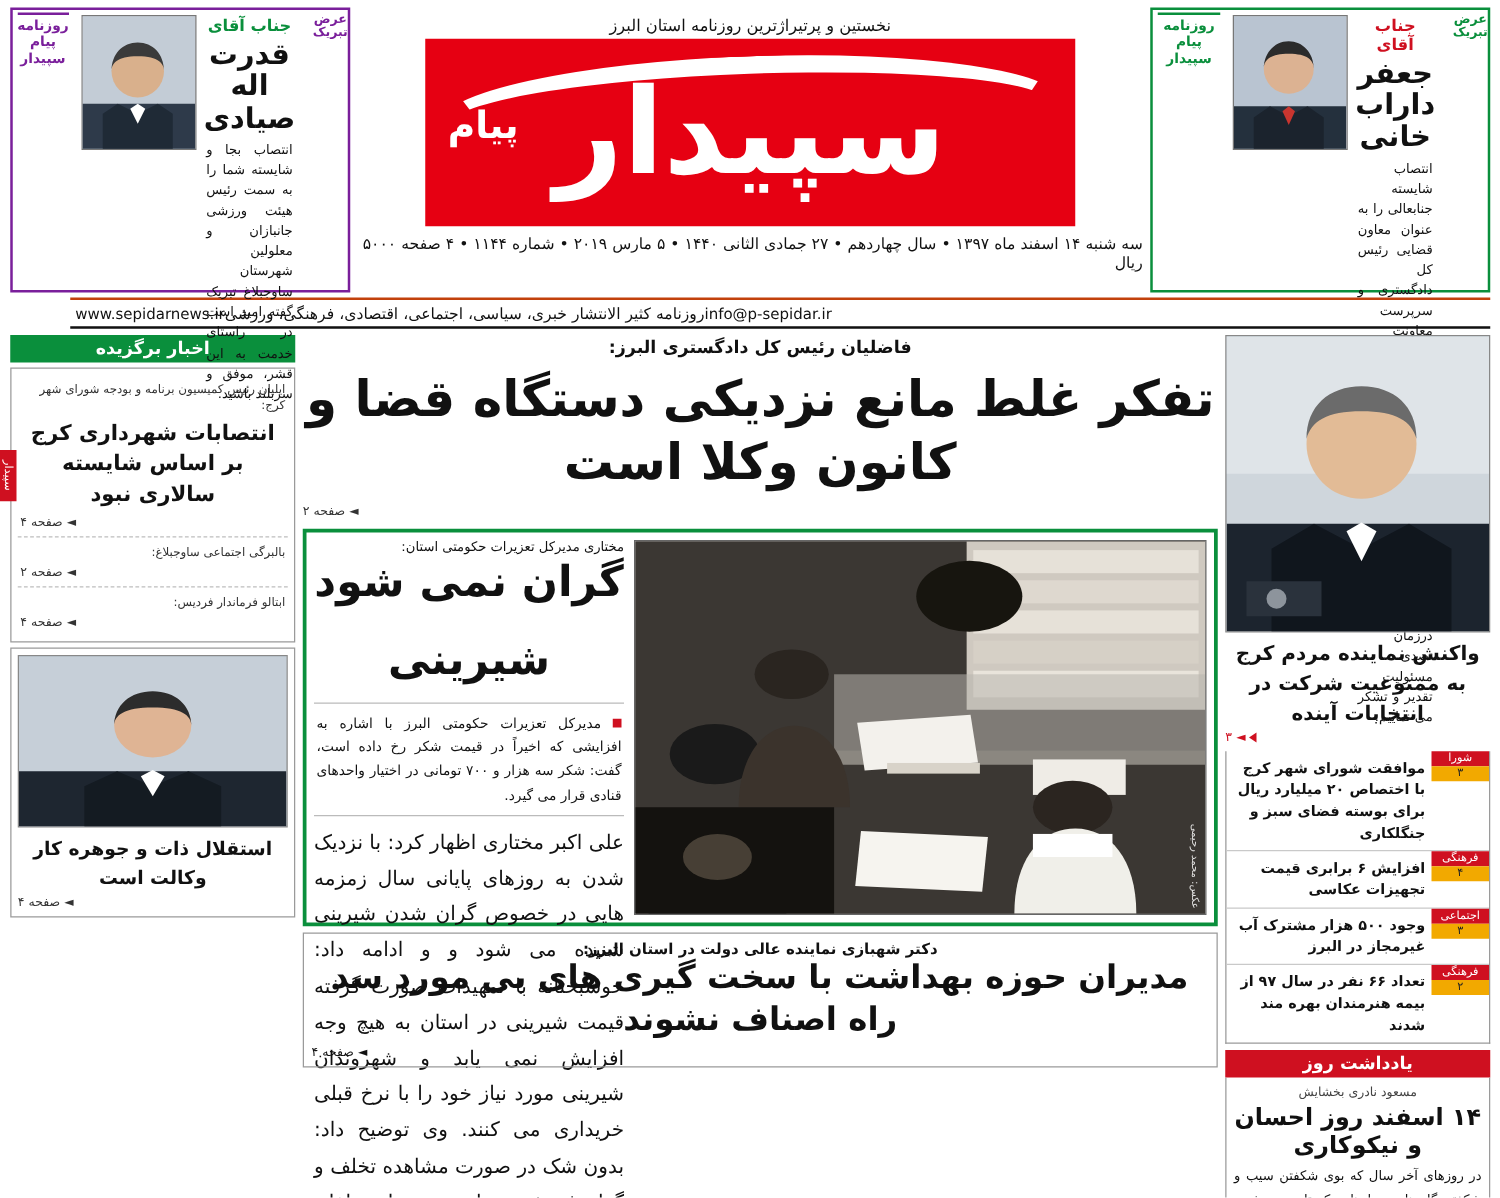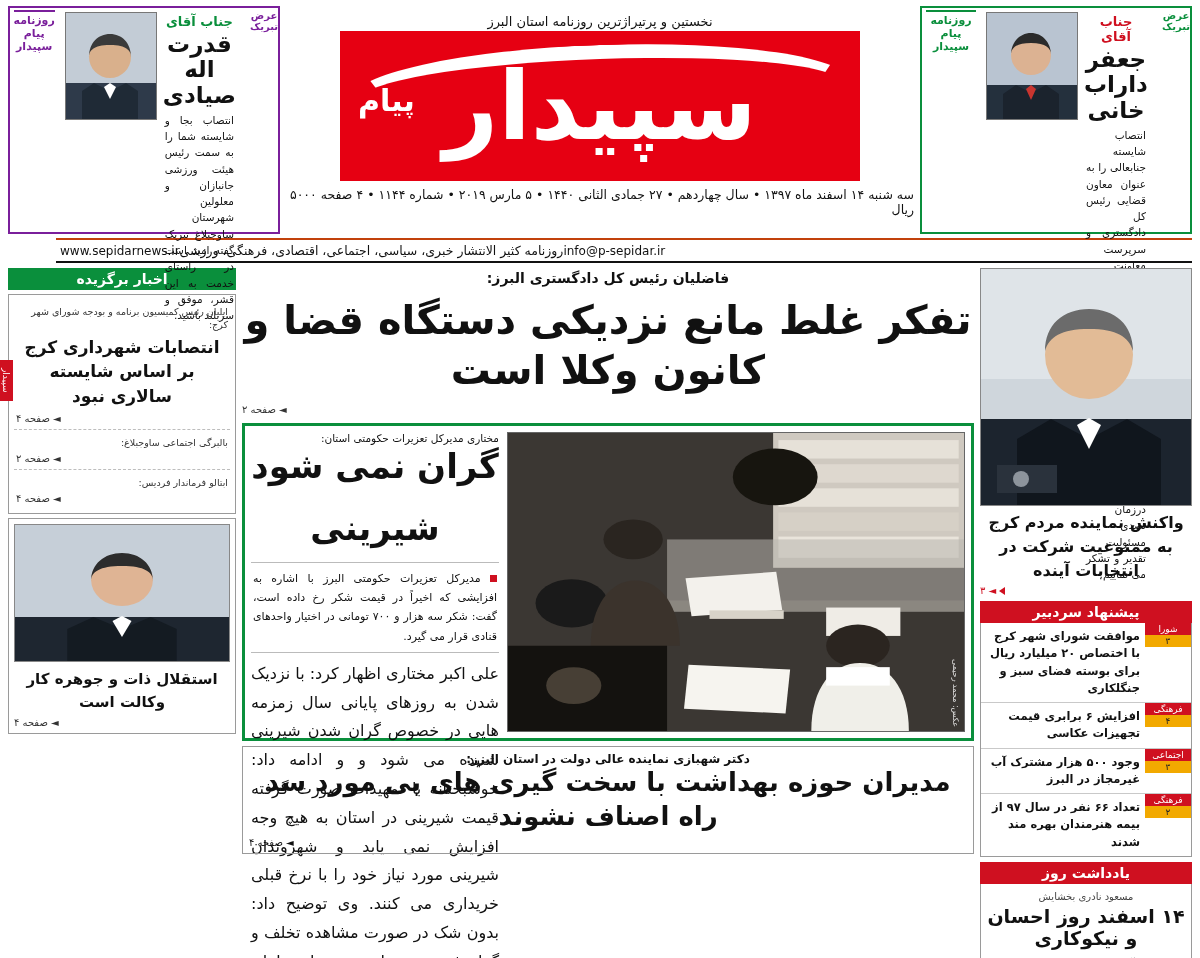--- a/index.html
+++ b/index.html
@@ -290,21 +290,20 @@
           </svg>
         </div>
         <div class="left-cap">واکنش نماینده مردم کرج به ممنوعیت شرکت در انتخابات آینده</div>
         <div class="left-pg">
           <span class="arrow-red"></span>
           <span>◄ ۳</span>
         </div>
       </div>
 
       <div>
-        <div class="box-head red">پیشنهاد سردبیر</div>
         <div class="sugg-list">
           <div class="sugg-row">
             <div class="sugg-text">موافقت شورای شهر کرج با اختصاص ۲۰ میلیارد ریال برای بوسته فضای سبز و جنگلکاری</div>
             <div class="sugg-tags">
               <div class="tag sec">شورا</div>
               <div class="tag num">۳</div>
             </div>
           </div>
           <div class="sugg-row">
             <div class="sugg-text">افزایش ۶ برابری قیمت تجهیزات عکاسی</div>

